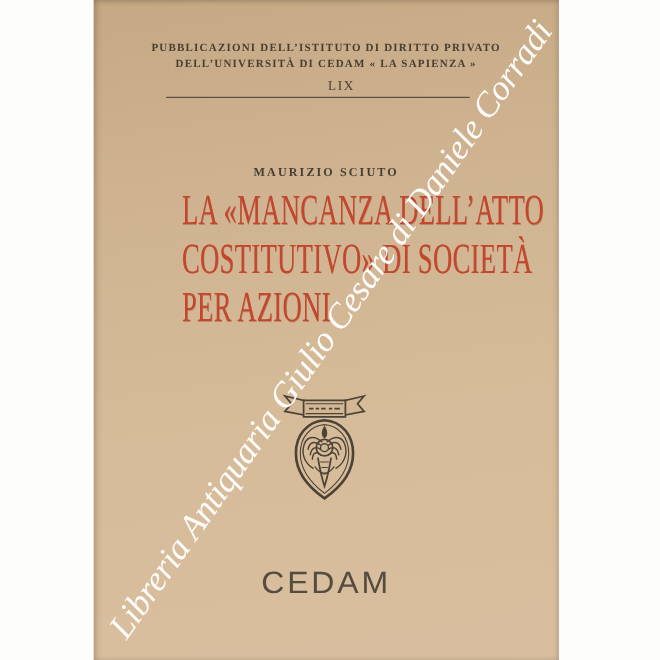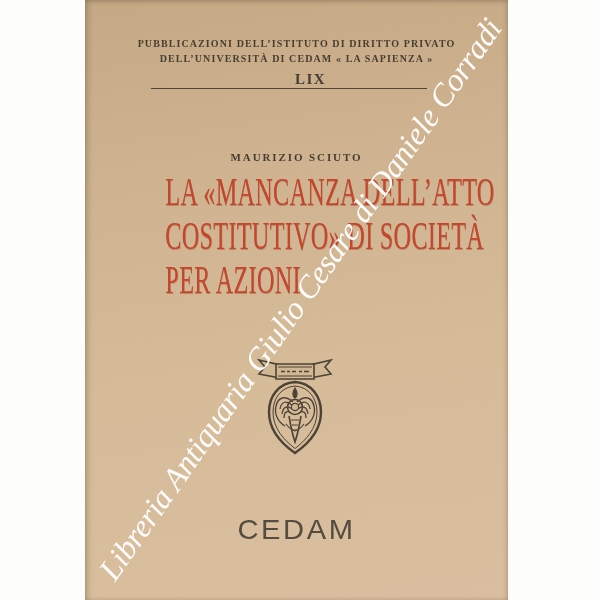--- a/index.html
+++ b/index.html
@@ -15,21 +15,21 @@
                inset -3px 0 6px -3px rgba(90,70,45,.35),
                inset 0 4px 6px -4px rgba(90,70,45,.3);
   }
   .series{
     position:absolute;left:0;right:0;top:36px;text-align:center;
     color:#473e32;font-weight:bold;font-size:10px;letter-spacing:1.1px;
     line-height:15px;
   }
   .series-num{
     position:absolute;left:0;right:0;top:71px;text-align:center;
-    color:#473e32;font-weight:bold;font-size:15px;letter-spacing:1.5px;margin-left:28px;
+    color:#473e32;font-weight:normal;font-size:12px;letter-spacing:1.5px;margin-left:28px;
   }
   .rule{
     position:absolute;left:66px;top:88px;width:276px;height:0;
     border-top:1.6px solid #4e4437;
   }
   .author{
     position:absolute;left:0;right:0;top:111px;text-align:center;
     color:#473e32;font-weight:bold;font-size:11px;letter-spacing:1.9px;margin-top:40px;
   }
   .title{

